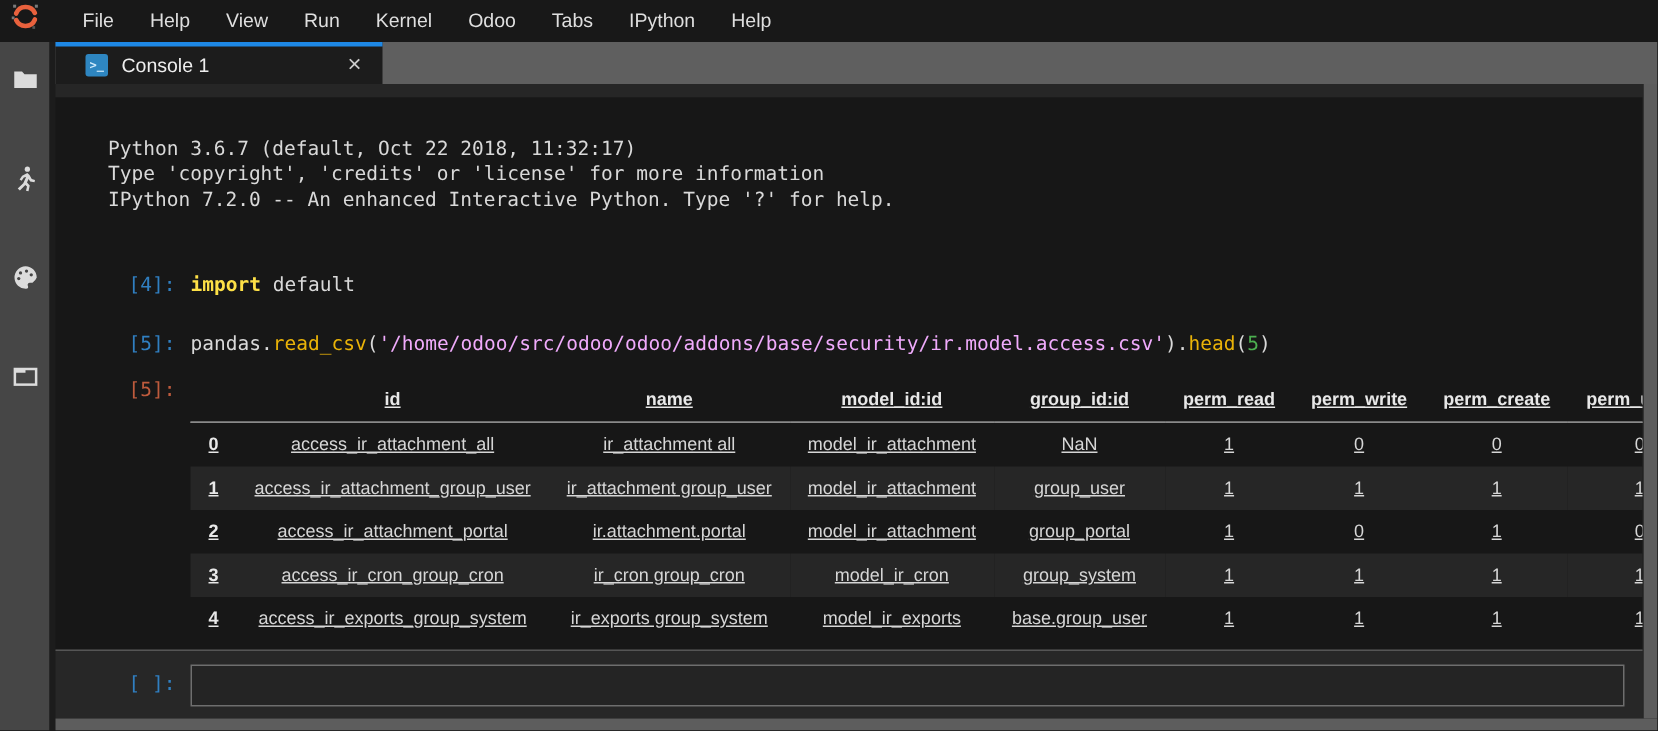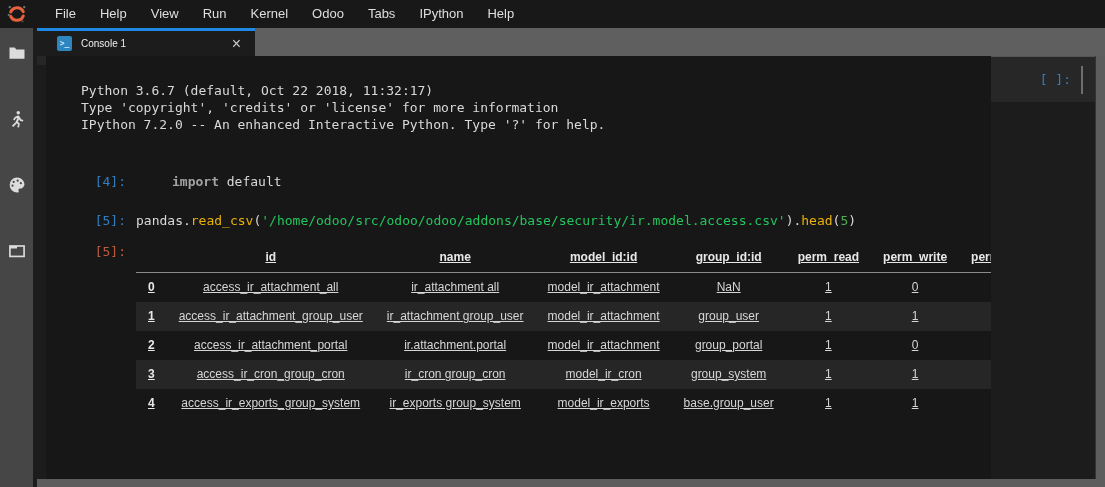--- a/index.html
+++ b/index.html
@@ -2,61 +2,61 @@
 <html><head>
 <meta charset="utf-8">
 <style>
   * { margin:0; padding:0; box-sizing:border-box; }
   html,body { width:1105px; height:487px; overflow:hidden; }
   body { background:#1c1c1c; font-family:"Liberation Sans", sans-serif; }
 
   .app { width:1105px; height:487px; display:flex; flex-direction:column; }
 
   
-  .topbar { height:28px; background:#181818; display:flex; align-items:center; flex:0 0 28px; }
+  .topbar { height:28px; background:#181818; display:flex; align-items:flex-start; flex:0 0 28px; }
   .logo-box { width:33px; display:flex; align-items:center; justify-content:center; }
   .menubar { display:flex; align-items:center; margin-left:10px; }
   .menu-item { padding:0 12px; font-size:13px; color:#dfdfdf; line-height:28px; cursor:default; }
 
   
   .body-row { flex:1; display:flex; min-height:0; }
   .sidebar { width:33px; background:#464646; display:flex; flex-direction:column; align-items:center; padding-top:14px; flex:0 0 33px; }
   .side-icon { width:22px; height:22px; margin-bottom:44px; display:flex; align-items:center; justify-content:center; }
   .app-gap { width:4px; background:#1c1c1c; flex:0 0 4px; }
 
   .main { flex:1; display:flex; flex-direction:column; min-width:0; }
 
   
   .tabbar { height:28px; background:#5f5f5f; display:flex; align-items:stretch; flex:0 0 28px; }
   .tab { width:218px; background:#1c1c1c; border-top:3px solid #1e88e5; display:flex; align-items:center; padding:0 10px 0 20px; }
   .tab-icon { width:15px; height:15px; background:#2e86c1; border-radius:2px; color:#cfe9fb;
               font-family:"DejaVu Sans Mono", monospace; font-size:8px; font-weight:bold;
               display:flex; align-items:center; justify-content:center; flex:0 0 15px; }
-  .tab-label { font-size:10px; color:#eeeeee; margin-left:9px; flex:1; }
+  .tab-label { font-size:13px; color:#eeeeee; margin-left:9px; flex:1; }
   .tab-close { color:#cccccc; font-size:16px; line-height:16px; padding:0 4px; cursor:default; }
 
   
   .content-row { flex:1; display:flex; min-height:0; }
-  .panel { flex:1; display:flex; flex-direction:row; min-width:0; border-right:1px solid #333; }
+  .panel { flex:1; display:flex; flex-direction:column; min-width:0; border-right:1px solid #333; }
   .toolbar-strip { height:9px; background:#262626; flex:0 0 9px; }
   .right-gutter { width:9px; background:#5d5d5d; flex:0 0 9px; }
   .bottom-strip { height:8px; background:#5d5d5d; flex:0 0 8px; }
 
   
   .console { flex:1; background:#171717; overflow:hidden; font-family:"DejaVu Sans Mono", monospace;
              font-size:13px; color:#d9d9d9; }
   .banner { padding:26px 0 0 35px; line-height:17px; white-space:pre; }
   .cell { display:flex; align-items:flex-start; line-height:17px; }
   .prompt { width:80px; text-align:right; flex:0 0 80px; }
   .prompt.in { color:#307fc1; }
   .prompt.out { color:#bf5b3d; }
   .code { margin-left:10px; white-space:pre; }
-  .tk-keyword { color:#a3a3a3; font-weight:bold;margin-left:36px; }
+  .tk-keyword { color:#fde047; font-weight:bold; }
   .tk-func { color:#eab308; }
-  .tk-string { color:#22c55e; }
+  .tk-string { color:#f0abfc; }
   .tk-number { color:#4caf50; }
   .cell-4 { margin-top:40px; }
   .cell-5 { margin-top:22px; }
   .cell-out { margin-top:14px; }
 
   
   .df-wrap { margin-left:10px; }
   table.df { border-collapse:collapse; font-family:"Liberation Sans", sans-serif; font-size:12px; color:#d6d6d6; }
   table.df th, table.df td { padding:6px 12px; text-align:center; white-space:nowrap;text-decoration:underline; }
   table.df thead th { color:#e8e8e8; font-weight:bold; border-bottom:1px solid #8a8a8a; }

